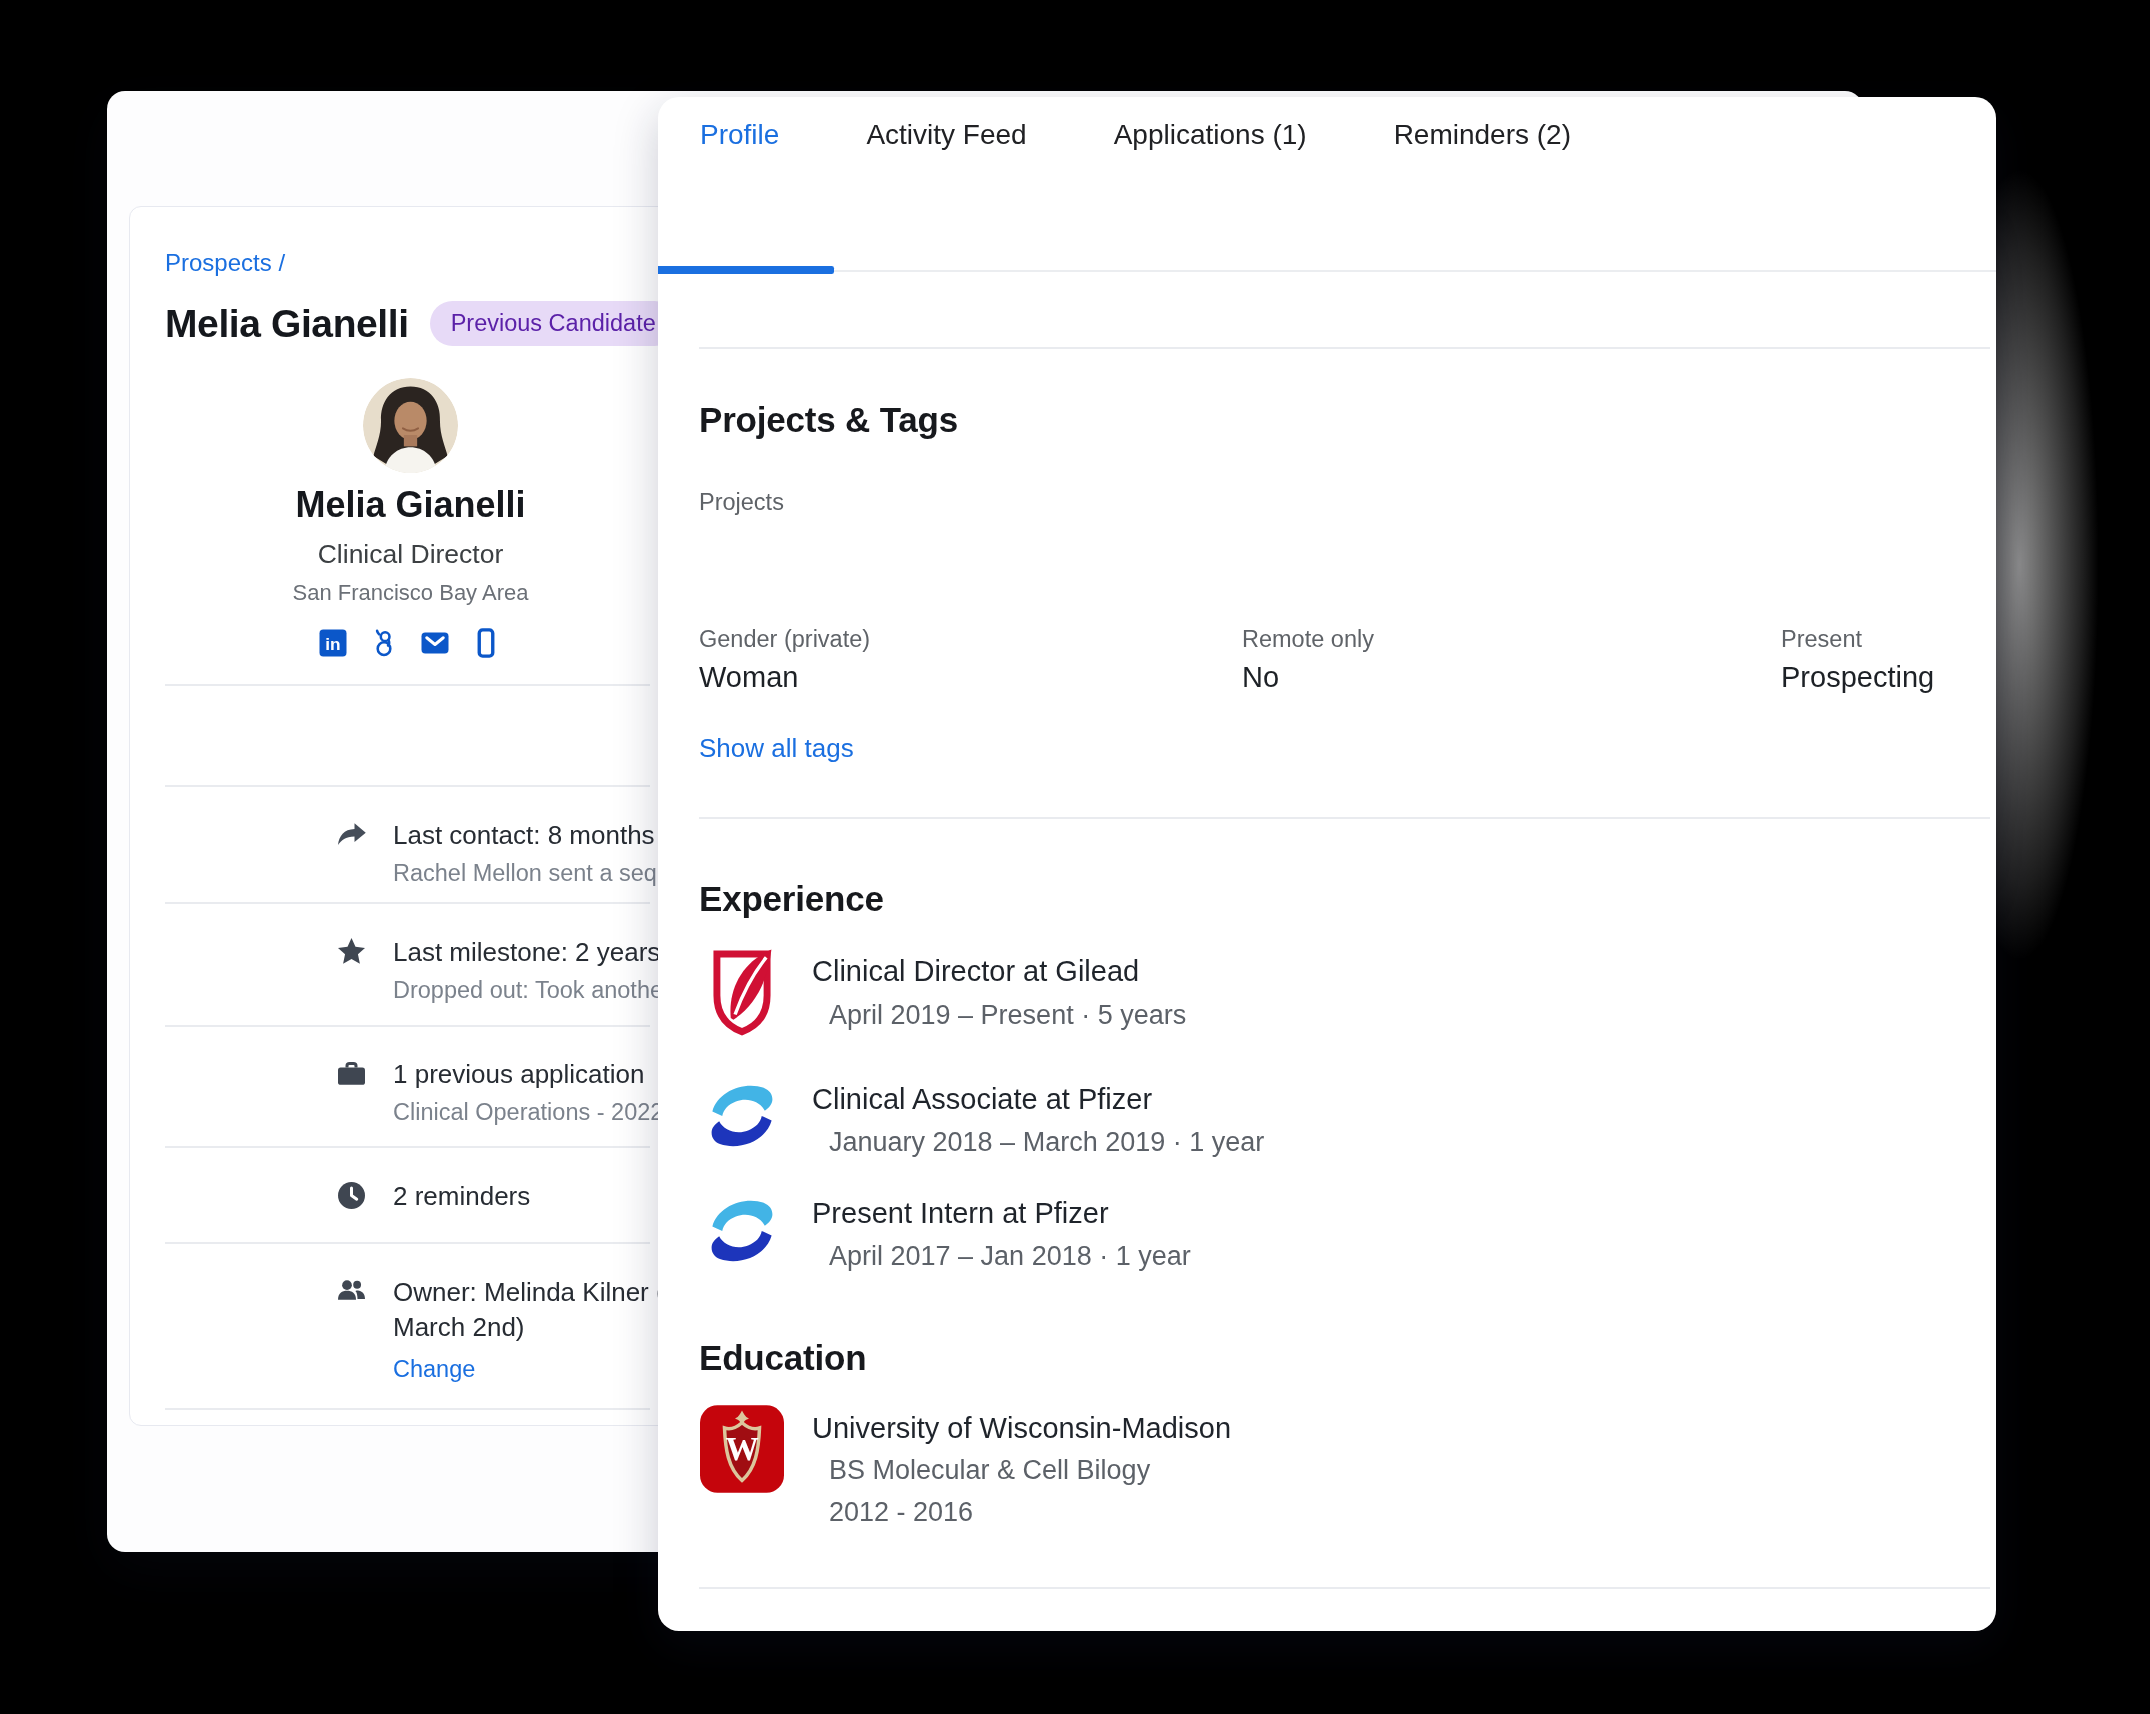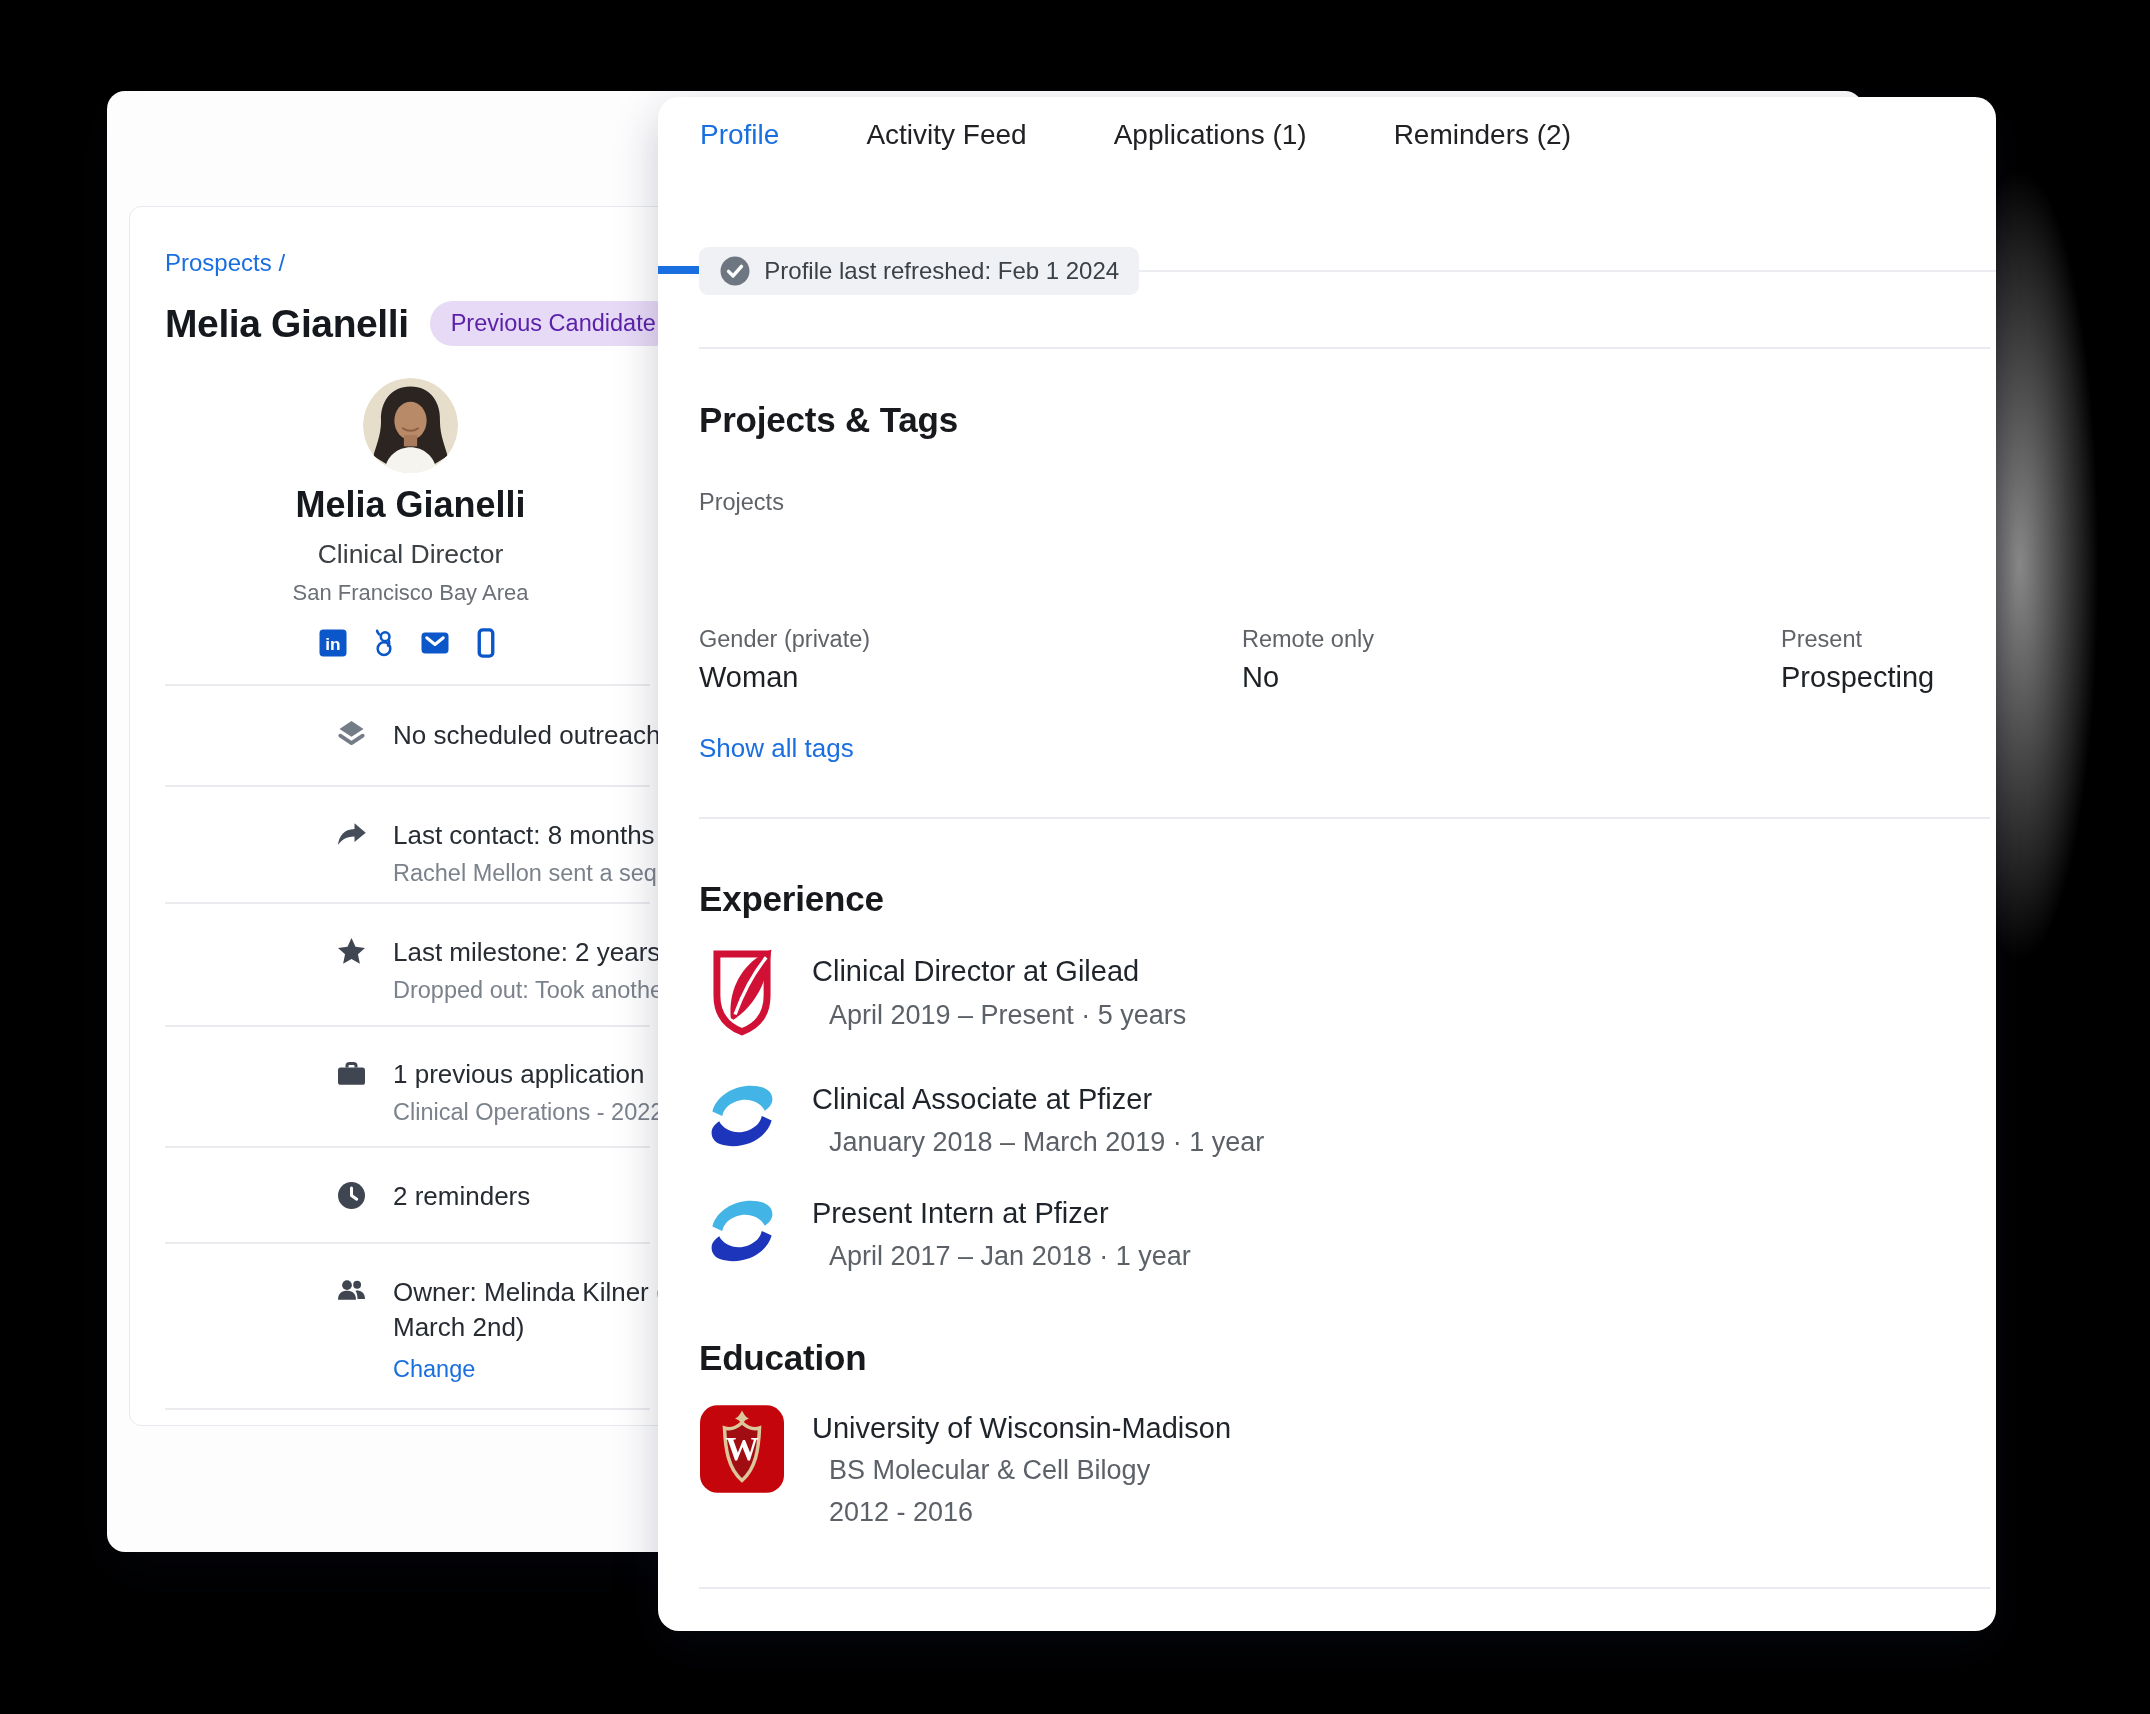--- a/index.html
+++ b/index.html
@@ -121,29 +121,20 @@
         <rect x="2" y="6" width="36" height="28" rx="5" fill="#0b57c9"></rect>
         <polyline points="9,13 20,22 31,13" stroke="#fff" stroke-width="4" fill="none" stroke-linecap="round" stroke-linejoin="round"></polyline>
       </svg>
       <svg width="30" height="30" viewBox="0 0 40 40">
         <rect x="11" y="2.5" width="18" height="35" rx="4.5" fill="none" stroke="#0b57c9" stroke-width="4.5"></rect>
       </svg>
     </div>
 
     <div class="abs card-div" style="top:477px"></div>
 
-    <div class="abs li" style="top:511px">
-      <svg class="li-icon" width="33" height="33" viewBox="0 0 44 44">
-        <polygon points="22,4 38,14.5 22,25 6,14.5" fill="#747c87"></polygon>
-        <path d="M7 23.5 L22 33.5 L37 23.5" stroke="#747c87" stroke-width="5" fill="none" stroke-linecap="round" stroke-linejoin="round"></path>
-      </svg>
-      <div class="li-text">
-          <div class="li-title">No scheduled outreach</div>
-        </div>
-    </div>
     <div class="abs card-div" style="top:578px"></div>
 
     <div class="abs li" style="top:611px">
       <svg class="li-icon" width="33" height="33" viewBox="0 0 44 44">
         <path d="M26 7 L41 19.5 L26 32 L26 24.5 C14 24.5 8.5 29.5 4 36 C5.2 24 12 14.8 26 14.5 Z" fill="#454d59"></path>
       </svg>
       <div class="li-text">
         <div class="li-title">Last contact: 8 months ago</div>
         <div class="li-sub">Rachel Mellon sent a sequence</div>
       </div>
@@ -204,27 +195,20 @@
 
     <nav class="abs tabbar">
       <div class="tab active">Profile</div>
       <div class="tab">Activity Feed</div>
       <div class="tab">Applications (1)</div>
       <div class="tab">Reminders (2)</div>
     </nav>
     <div class="abs tab-divider"></div>
     <div class="abs tab-underline"></div>
 
-    <div class="abs banner">
-      <svg width="32" height="32" viewBox="0 0 42 42">
-        <circle cx="21" cy="21" r="19" fill="#6e7781"></circle>
-        <path d="M12.5 21.5 L18.5 27.5 L29.5 15" stroke="#fff" stroke-width="4.5" fill="none" stroke-linecap="round" stroke-linejoin="round"></path>
-      </svg>
-      <span class="banner-text">Profile last refreshed: Feb 1 2024</span>
-    </div>
 
     <div class="abs pdiv" style="top:250px"></div>
 
     <h2 class="abs sec-h" style="left:41px;top:303px;margin:0">Projects &amp; Tags</h2>
     <div class="abs lbl" style="left:41px;top:392px">Projects</div>
 
     <div class="abs lbl" style="left:41px;top:529px">Gender (private)</div>
     <div class="abs fval" style="left:41px;top:564px">Woman</div>
     <div class="abs lbl" style="left:584px;top:529px">Remote only</div>
     <div class="abs fval" style="left:584px;top:564px">No</div>

